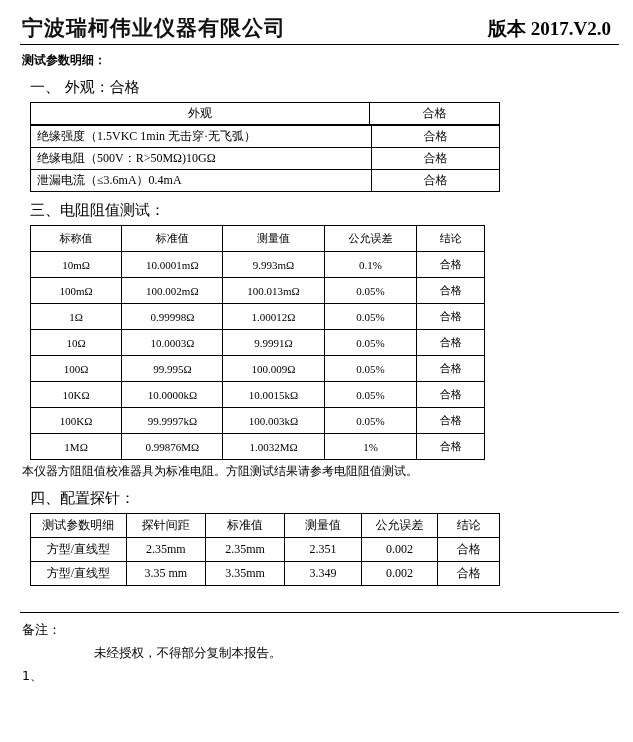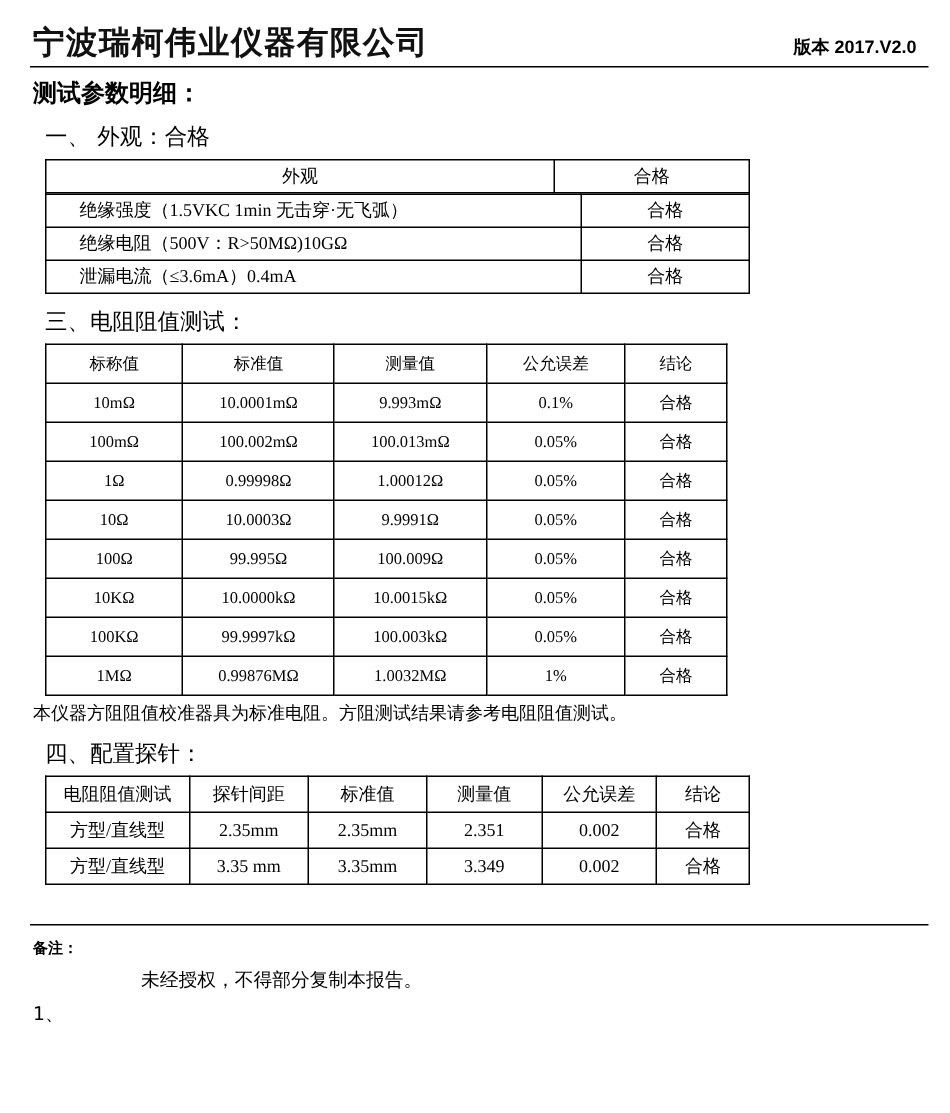--- a/index.html
+++ b/index.html
@@ -32,37 +32,37 @@
   .company-name {
     font-family: "DejaVu Sans", "Liberation Sans", sans-serif;
     font-size: 21px;
     font-weight: bold;
     letter-spacing: 1px;
     color: #111;
     white-space: nowrap;
   }
   .version {
     margin-left: auto;
-    font-family: Liberation Sans, sans-serif;
+    font-family: Liberation Serif, serif;
     font-weight: bold;
-    font-size: 12px;
+    font-size: 19px;
     padding-right: 8px;
     white-space: nowrap;
   }
   .hr-main {
     border: none;
     border-top: 1.5px solid #000;
     margin: 2px 14px 0 20px;
   }
 
   
   .doc-title {
     font-family: "DejaVu Sans", "Liberation Sans", sans-serif;
     font-weight: bold;
-    font-size: 16px;
+    font-size: 12px;
     margin: 7px 0 0 22px;
   }
   .sec-title {
     font-family: "DejaVu Sans", "Liberation Sans", sans-serif;
     font-size: 15px;
     margin: 9px 0 5px 30px;
   }
 
   
   table {
@@ -86,21 +86,21 @@
   .tbl-appearance td:first-child { width: 330px; }
 
   .tbl-safety {
     margin: 0 0 0 30px;
     width: 470px;
   }
   .tbl-safety td { height: 17px; }
   .tbl-safety td.label {
     width: 330px;
     text-align: left;
-    padding-left: 22px;
+    padding-left: 6px;
     font-size: 12px;
   }
 
   .tbl-res {
     margin: 0 0 0 30px;
     width: 455px;
   }
   .tbl-res td { height: 21px; font-size: 11px; }
   .tbl-res td.c1 { width: 92px; }
   .tbl-res td.c2 { width: 100px; }
@@ -128,22 +128,22 @@
 
   .hr-bottom {
     border: none;
     border-top: 1px solid #000;
     margin: 26px 14px 0 20px;
   }
 
   
   .remark-title {
     font-family: "DejaVu Sans", "Liberation Sans", sans-serif;
-    font-weight: bold;
-    font-size: 10px;
+    font-weight: normal;
+    font-size: 13px;
     margin: 8px 0 0 22px;
   }
   .remark-item {
     display: flex;
     font-family: "DejaVu Sans", "Liberation Sans", sans-serif;
     font-size: 12.5px;
     margin: 6px 0 0 22px;
   }
   .remark-num { width: 72px; }
   .remark-text { flex: 1; }
@@ -256,21 +256,21 @@
       </tr>
     </tbody>
   </table>
 
   <div class="note-line">本仪器方阻阻值校准器具为标准电阻。方阻测试结果请参考电阻阻值测试。</div>
 
   <div class="sec-title">四、配置探针：</div>
   <table class="tbl-probe">
     <tbody>
       <tr>
-        <td class="p1">电阻阻值测试</td>
+        <td class="p1">测试参数明细</td>
         <td class="p2">探针间距</td>
         <td class="p3">标准值</td>
         <td class="p4">测量值</td>
         <td class="p5">公允误差</td>
         <td class="p6">结论</td>
       </tr>
       <tr>
         <td class="p1">方型/直线型</td>
         <td class="p2">2.35mm</td>
         <td class="p3">2.35mm</td>

